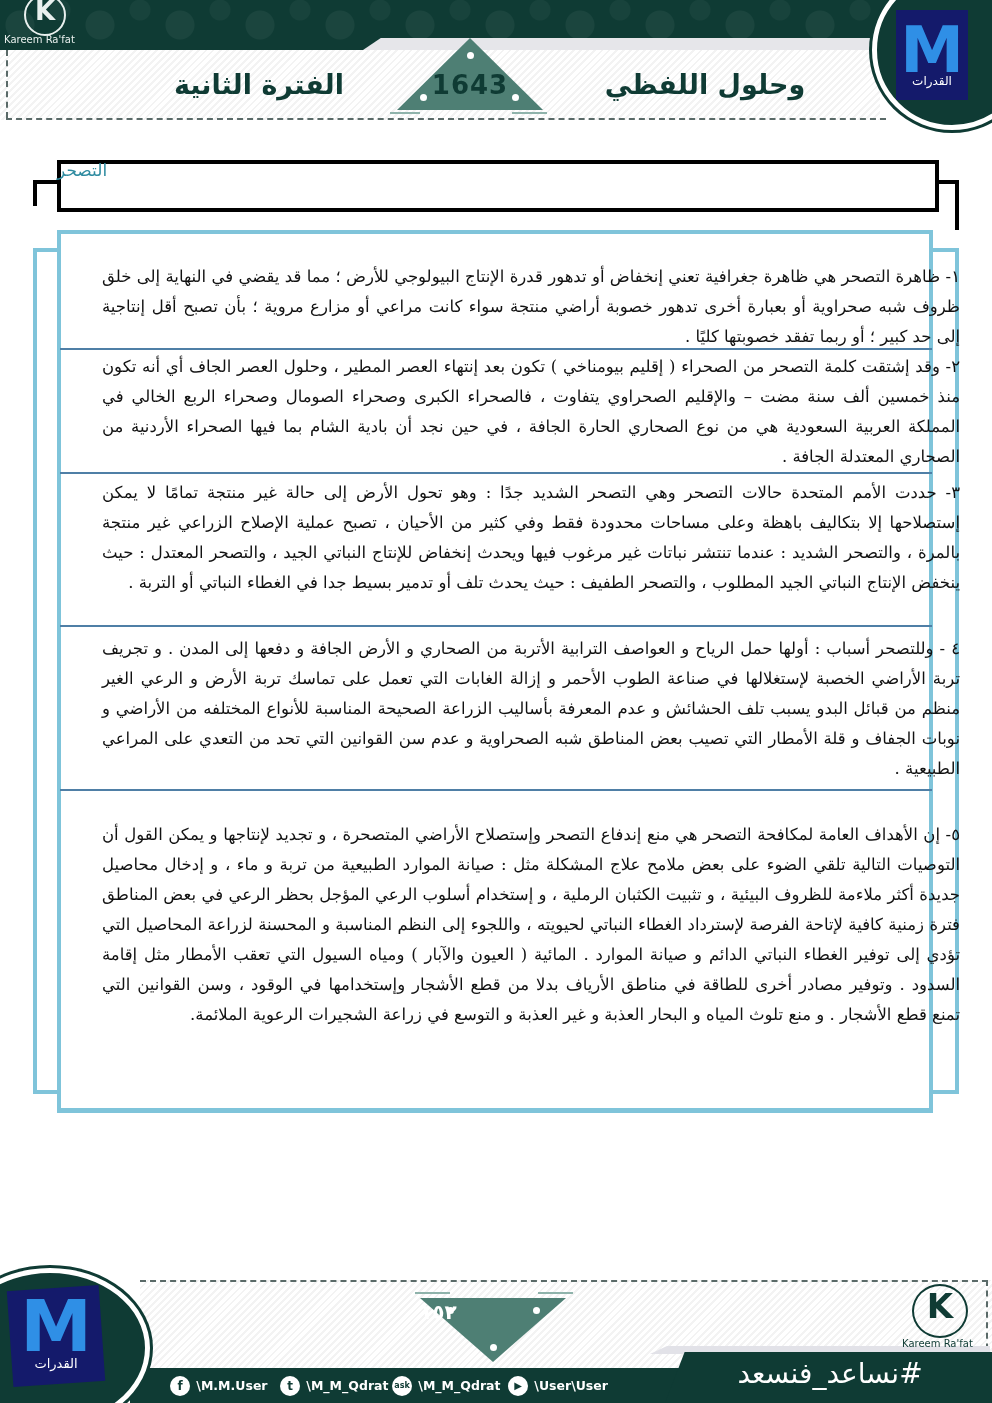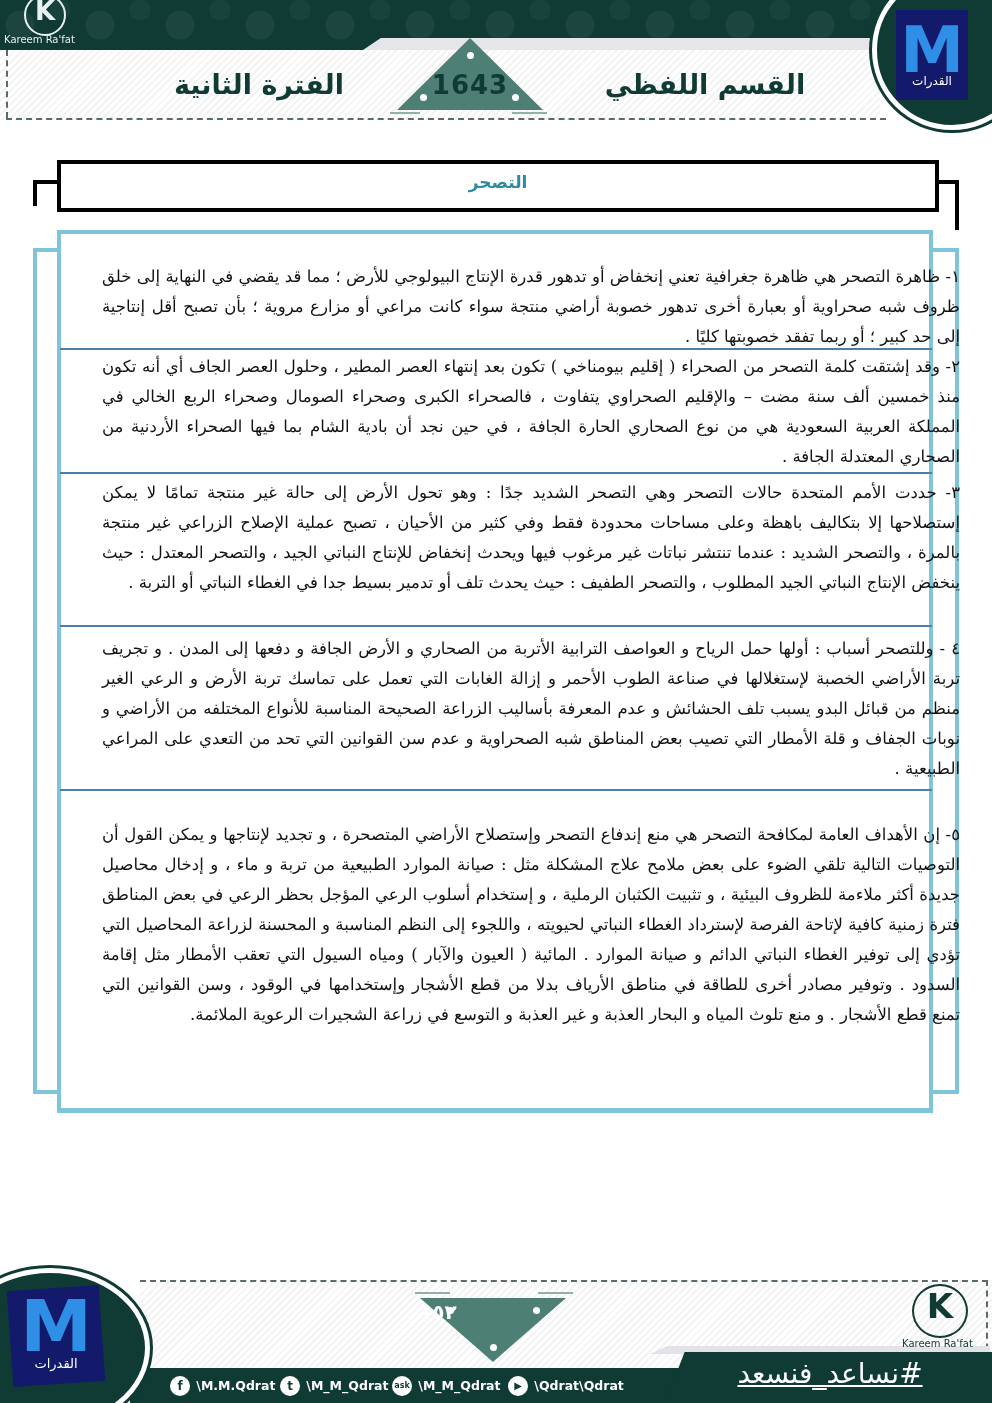--- a/index.html
+++ b/index.html
@@ -31,43 +31,43 @@
   .logo-k .name { position:absolute; left:-4px; top:34px; font-size:10px; color:#e9f0ee; white-space:nowrap; }
 
   .badge-circle { position:absolute; left:872px; top:-30px; width:150px; height:150px; border-radius:50%;
     background:#0f3b34; border:5px solid #fff; box-shadow:0 0 0 3px #0f3b34; }
   .badge-inner { position:absolute; left:896px; top:10px; width:72px; height:90px; background:#141a6b; }
   .badge-m { position:absolute; left:900px; top:18px; width:64px; font-size:64px; line-height:64px; color:#2f8fe6; font-weight:bold; text-align:center; }
   .badge-txt { position:absolute; left:896px; top:74px; width:72px; text-align:center; font-size:12px; color:#fff; direction:rtl; }
 
   
   .title-box { position:absolute; left:57px; top:160px; width:874px; height:44px; border:4px solid #000; background:#fff; }
-  .title-text { position:absolute; left:57px; top:160px; width:882px; height:44px; text-align:center; line-height:44px;
-    font-size:17px; font-weight:bold; color:#2e8ba0; direction:rtl; }
+  .title-text { position:absolute; left:57px; top:148px; width:882px; height:44px; text-align:left; line-height:44px;
+    font-size:17px; font-weight:normal; color:#2e8ba0; direction:rtl; }
   .brk { position:absolute; background:#000; }
 
   
   .frame { position:absolute; left:57px; top:230px; width:868px; height:874px; border:4px solid #7fc4da; border-bottom-width:5px; }
   .sbrk { position:absolute; background:#7fc4da; }
 
   .para { position:absolute; left:66px; width:858px; direction:rtl; text-align:justify; text-align-last:right;
     font-family:"DejaVu Serif", serif; font-size:16.5px; line-height:30px; color:#111;margin-left:36px; }
   .divider { position:absolute; left:60px; width:872px; height:0; border-top:2px solid #4f7fa6; }
 
   
   .ftr-strip { position:absolute; left:140px; top:1280px; width:852px; height:88px;
     background: repeating-linear-gradient(135deg, #f3f3f3 0 2px, #ffffff 2px 5px); }
   .ftr-dash { position:absolute; left:140px; top:1280px; width:848px; height:0; border-top:2px dashed #5a6a68; }
   .ftr-vdash { position:absolute; left:986px; top:1280px; height:80px; width:0; border-left:2px dashed #5a6a68; }
   .ftr-band { position:absolute; left:130px; top:1368px; width:862px; height:35px; background:#0f3b34; }
   .ftr-band-r { position:absolute; left:665px; top:1352px; width:327px; height:51px; background:#0f3b34;
     clip-path: polygon(6% 0, 100% 0, 100% 100%, 0 100%); }
   .ftr-slant { position:absolute; left:650px; top:1346px; width:340px; height:8px; background:#e2e2e8;
     clip-path: polygon(5% 0, 100% 0, 100% 100%, 0 100%); }
-  .hashtag { position:absolute; left:715px; top:1354px; width:230px; text-align:center; color:#ffffff; font-size:28px; direction:rtl; line-height:40px;text-decoration:underline; }
+  .hashtag { position:absolute; left:715px; top:1354px; width:230px; text-align:center; color:#ffffff; font-size:28px; direction:rtl; line-height:40px; }
   .page-tri { position:absolute; left:420px; top:1298px; width:146px; height:64px; background:#4e7f74;
     clip-path: polygon(0 0, 100% 0, 50% 100%); }
   .page-num { position:absolute; left:420px; top:1300px; width:146px; color:#fff; font-size:20px; font-weight:bold; letter-spacing:4px; }
   .social { position:absolute; top:1374px; height:22px; line-height:22px; color:#fff; font-size:12.5px; font-weight:bold; white-space:nowrap; }
   .social .ic { display:inline-block; width:20px; height:20px; border-radius:50%; background:#fff; color:#0f3b34; text-align:center;
     line-height:20px; font-size:12px; font-weight:bold; vertical-align:middle; margin-right:2px; }
   .social .lbl { vertical-align:middle; }
 
   .fbadge-circle { position:absolute; left:-50px; top:1268px; width:190px; height:150px; border-radius:50%;
     background:#0f3b34; border:5px solid #fff; box-shadow:0 0 0 3px #0f3b34; }
@@ -98,21 +98,21 @@
 <div class="hdr-title left">الفترة الثانية</div>
 
 <div class="year-tri"></div>
 <div class="dot" style="left:467px;top:52px;"></div>
 <div class="dot" style="left:420px;top:94px;"></div>
 <div class="dot" style="left:512px;top:94px;"></div>
 <div class="year-text">1643</div>
 <div class="uline" style="left:390px;top:112px;width:30px;"></div>
 <div class="uline" style="left:512px;top:112px;width:35px;"></div>
 
-<div class="hdr-title right">القسم اللفظي</div>
+<div class="hdr-title right">وحلول اللفظي</div>
 
 <div class="badge-circle"></div>
 <div class="badge-inner"></div>
 <div class="badge-m">M</div>
 <div class="badge-txt">القدرات</div>
 
 <div class="brk" style="left:33px;top:180px;width:28px;height:4px;"></div>
 <div class="brk" style="left:33px;top:180px;width:4px;height:26px;"></div>
 <div class="brk" style="left:935px;top:180px;width:24px;height:4px;"></div>
 <div class="brk" style="left:955px;top:180px;width:4px;height:50px;"></div>
@@ -155,31 +155,31 @@
 <div class="hashtag">#نساعد_فنسعد</div>
 
 <div class="flogo">
   <div class="circ"></div>
   <div class="k">K</div>
   <div class="name">Kareem Ra'fat</div>
 </div>
 
 <div class="social" style="left:170px;">
   <span class="ic">f</span>
-  <span class="lbl">\M.M.Qdrat</span>
+  <span class="lbl">\M.M.User</span>
 </div>
 <div class="social" style="left:280px;">
   <span class="ic">t</span>
   <span class="lbl">\M_M_Qdrat</span>
 </div>
 <div class="social" style="left:392px;">
   <span class="ic" style="font-size:8px;">ask</span>
   <span class="lbl">\M_M_Qdrat</span>
 </div>
 <div class="social" style="left:508px;">
   <span class="ic" style="font-size:10px;">▶</span>
-  <span class="lbl">\Qdrat\Qdrat</span>
+  <span class="lbl">\User\User</span>
 </div>
 
 <div class="fbadge-circle"></div>
 <div class="fbadge-inner"></div>
 <div class="fbadge-m">M</div>
 <div class="fbadge-txt">القدرات</div>
 
 </body></html>

